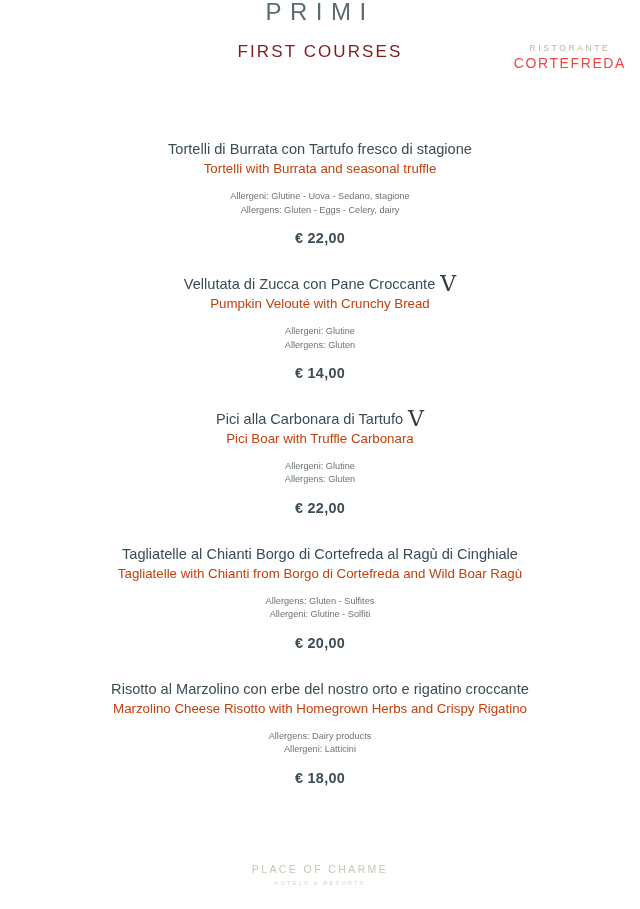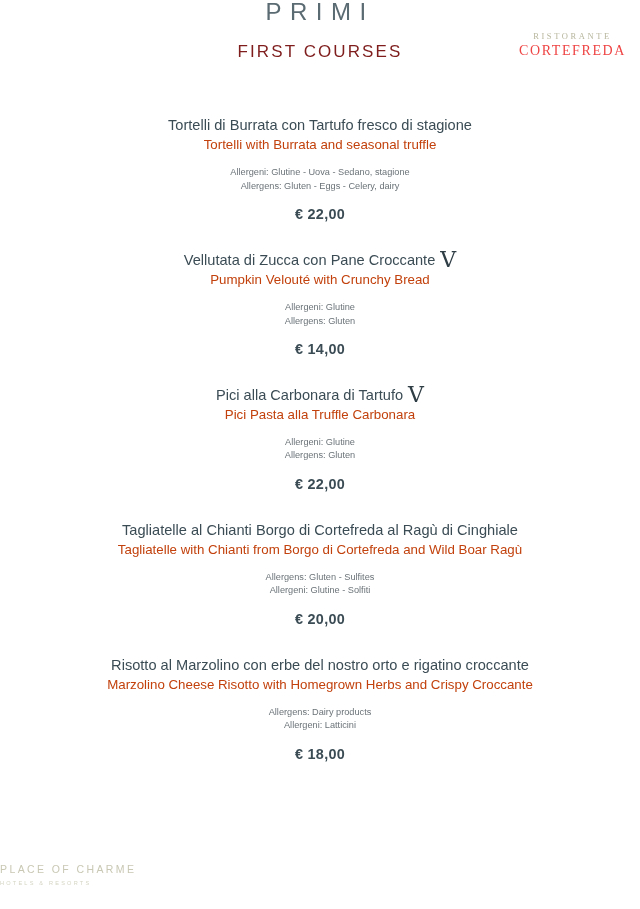--- a/index.html
+++ b/index.html
@@ -12,25 +12,24 @@
     background: #ffffff;
     font-family: "Liberation Sans", sans-serif;
     color: #3d4f57;
     overflow: hidden;
     position: relative;
   }
 
   
   .brand {
     position: absolute;
-    top: 32px;
+    top: 44px;
     right: 14px;
     text-align: center;
     line-height: 1;
-    font-family: Liberation Serif, serif;
   }
   .brand-sub {
     font-size: 8.5px;
     letter-spacing: 2.6px;
     color: #b7b69d;
     font-weight: 400;
     margin-bottom: 3px;
   }
   .brand-main {
     font-size: 14px;
@@ -55,21 +54,21 @@
     font-size: 17px;
     letter-spacing: 2.1px;
     color: #7f1d1d;
     font-weight: 400;
     line-height: 1;
     text-align: center;
   }
 
   
   .menu {
-    margin-top: 56px;
+    margin-top: 80px;
     padding: 0 24px;
   }
   .menu-item {
     text-align: center;
     margin-bottom: 29px;
   }
   .dish-it {
     font-size: 14.6px;
     color: #3b4c55;
     line-height: 1.3;
@@ -106,20 +105,21 @@
     letter-spacing: 0.3px;
     font-weight: bold;
   }
 
   
   .footer {
     position: absolute;
     bottom: 22px;
     left: 0;
     right: 0;
+    text-align: center;
     line-height: 1;
   }
   .footer-main {
     font-size: 10.5px;
     letter-spacing: 2.4px;
     color: #c9c8b4;
     font-weight: 400;
   }
   .footer-sub {
     margin-top: 7px;
@@ -156,39 +156,39 @@
       <div class="dish-it">Vellutata di Zucca con Pane Croccante<span class="veg-mark">V</span></div>
       <div class="dish-en">Pumpkin Velouté with Crunchy Bread</div>
       <div class="allergens">
         <div>Allergeni: Glutine</div>
         <div>Allergens: Gluten</div>
       </div>
       <div class="price">€ 14,00</div>
     </div>
     <div class="menu-item">
       <div class="dish-it">Pici alla Carbonara di Tartufo<span class="veg-mark">V</span></div>
-      <div class="dish-en">Pici Pasta alla Truffle Carbonara</div>
+      <div class="dish-en">Pici Boar with Truffle Carbonara</div>
       <div class="allergens">
         <div>Allergeni: Glutine</div>
         <div>Allergens: Gluten</div>
       </div>
       <div class="price">€ 22,00</div>
     </div>
     <div class="menu-item">
       <div class="dish-it">Tagliatelle al Chianti Borgo di Cortefreda al Ragù di Cinghiale</div>
       <div class="dish-en">Tagliatelle with Chianti from Borgo di Cortefreda and Wild Boar Ragù</div>
       <div class="allergens">
         <div>Allergens: Gluten - Sulfites</div>
         <div>Allergeni: Glutine - Solfiti</div>
       </div>
       <div class="price">€ 20,00</div>
     </div>
     <div class="menu-item">
       <div class="dish-it">Risotto al Marzolino con erbe del nostro orto e rigatino croccante</div>
-      <div class="dish-en">Marzolino Cheese Risotto with Homegrown Herbs and Crispy Croccante</div>
+      <div class="dish-en">Marzolino Cheese Risotto with Homegrown Herbs and Crispy Rigatino</div>
       <div class="allergens">
         <div>Allergens: Dairy products</div>
         <div>Allergeni: Latticini</div>
       </div>
       <div class="price">€ 18,00</div>
     </div>
   </div>
 
 <div class="footer">
   <div class="footer-main">PLACE OF CHARME</div>

